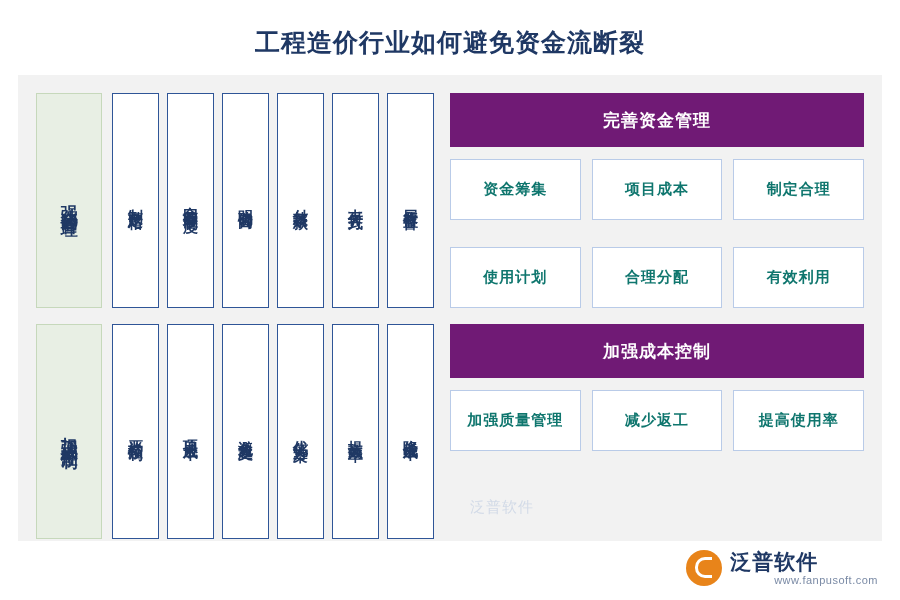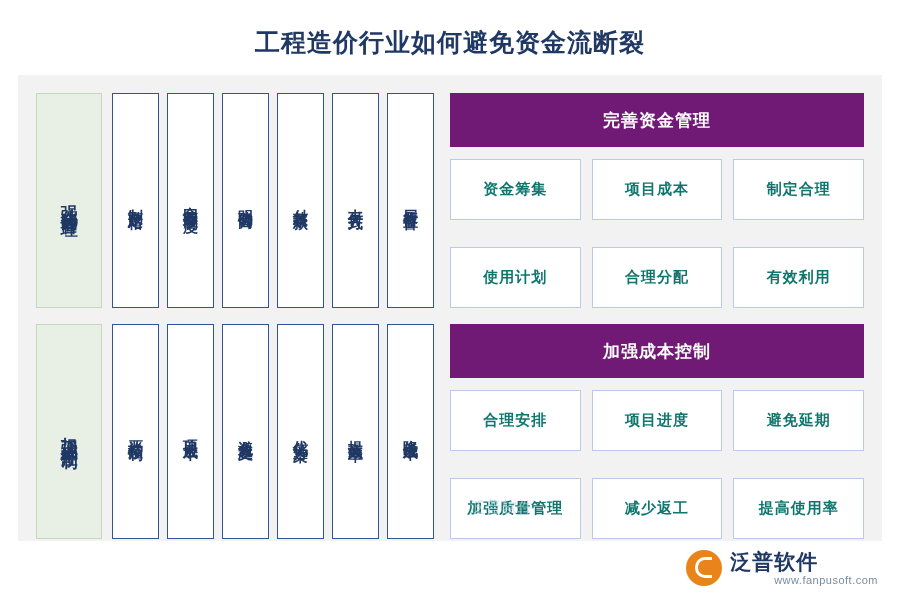--- a/index.html
+++ b/index.html
@@ -271,25 +271,20 @@
             <div class="step-label">提高效率</div>
           </div>
         <div class="step">
             <div class="step-label">降低成本</div>
           </div>
       </div>
       <div class="panel">
         <div class="panel-header">加强成本控制</div>
         <div class="panel-grid">
           <div class="panel-row">
-            <div class="cell">合理安排</div>
-            <div class="cell">项目进度</div>
-            <div class="cell">避免延期</div>
-          </div>
-          <div class="panel-row">
             <div class="cell">加强质量管理</div>
             <div class="cell">减少返工</div>
             <div class="cell">提高使用率</div>
           </div>
         </div>
       </div>
     </div>
 
   </div>
 

